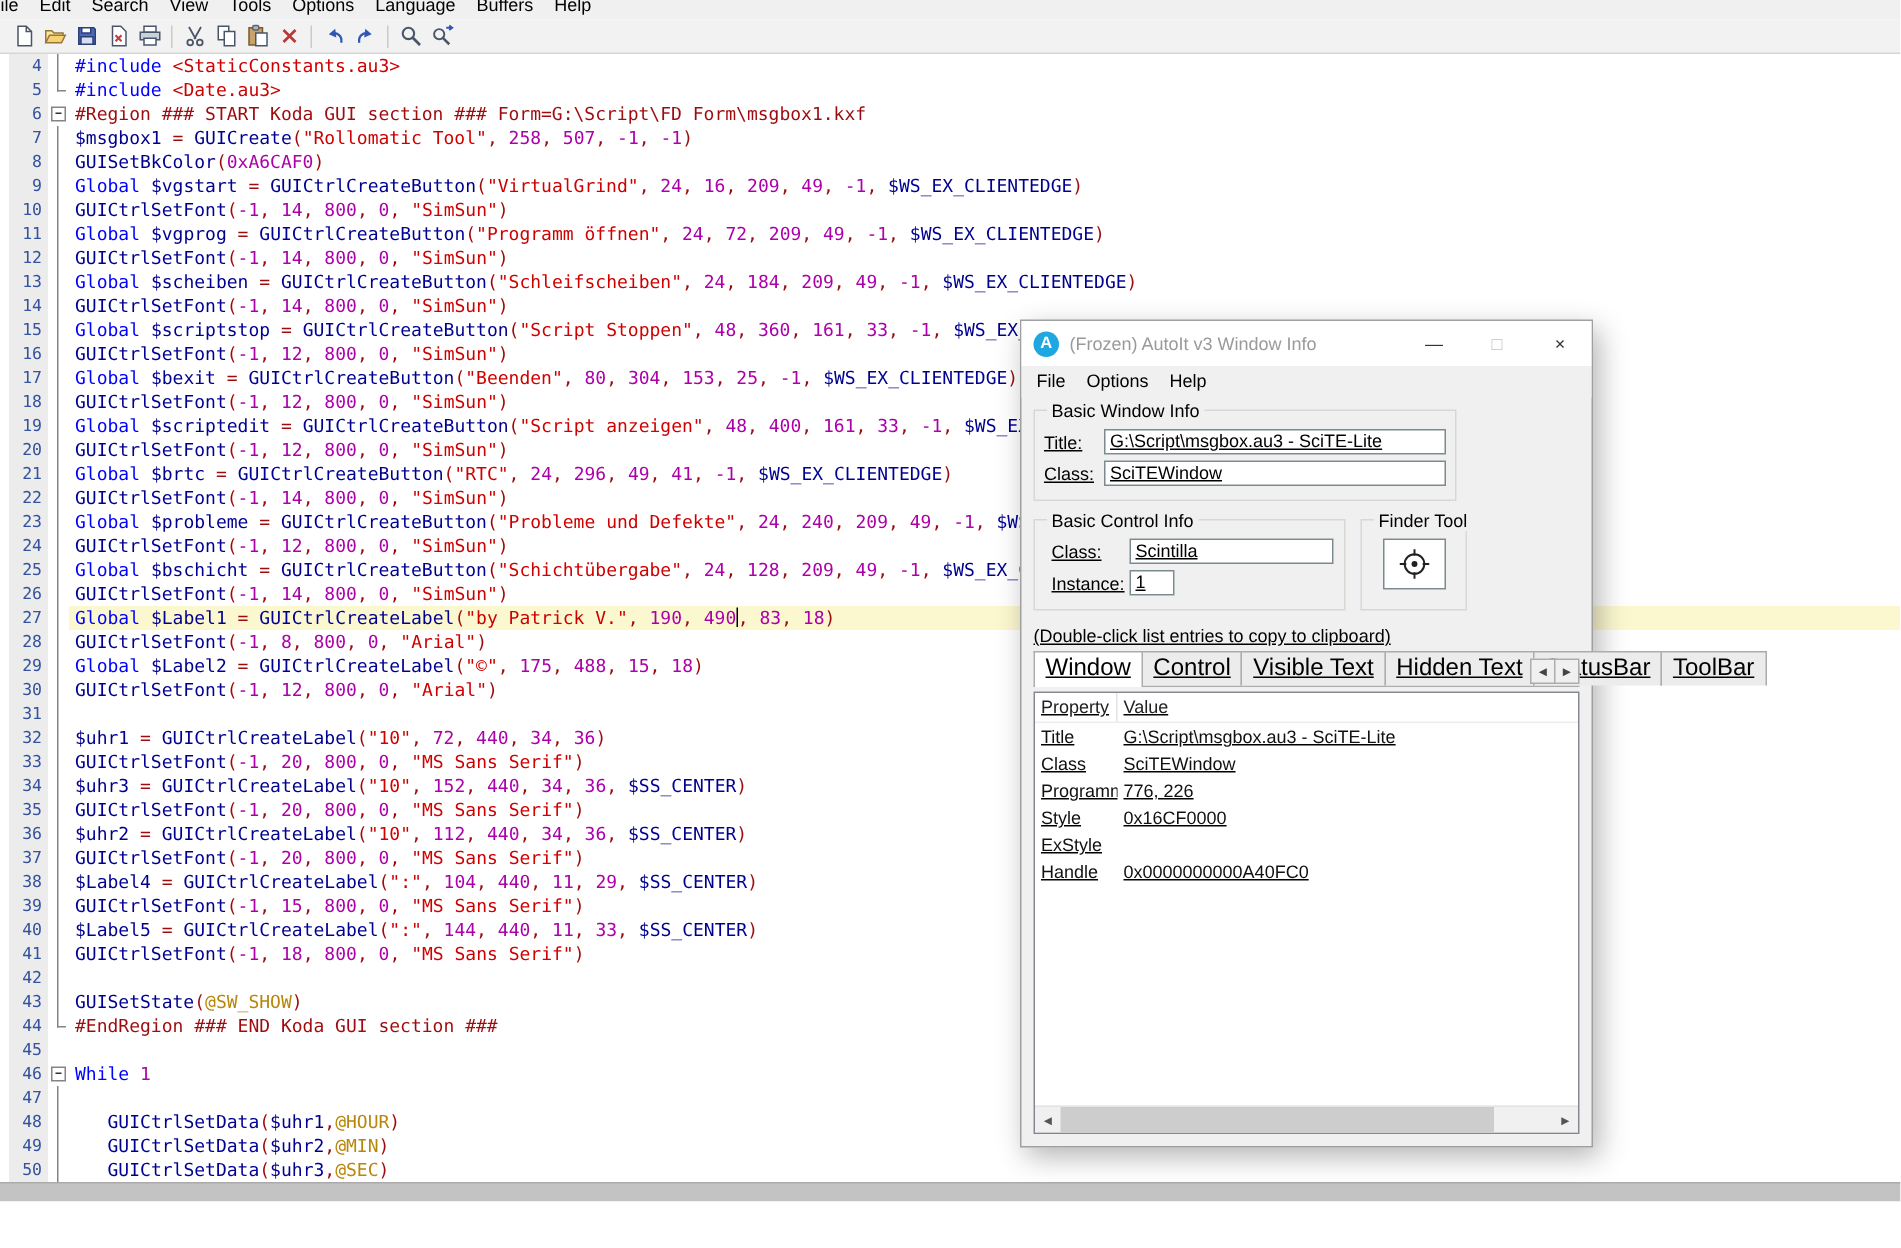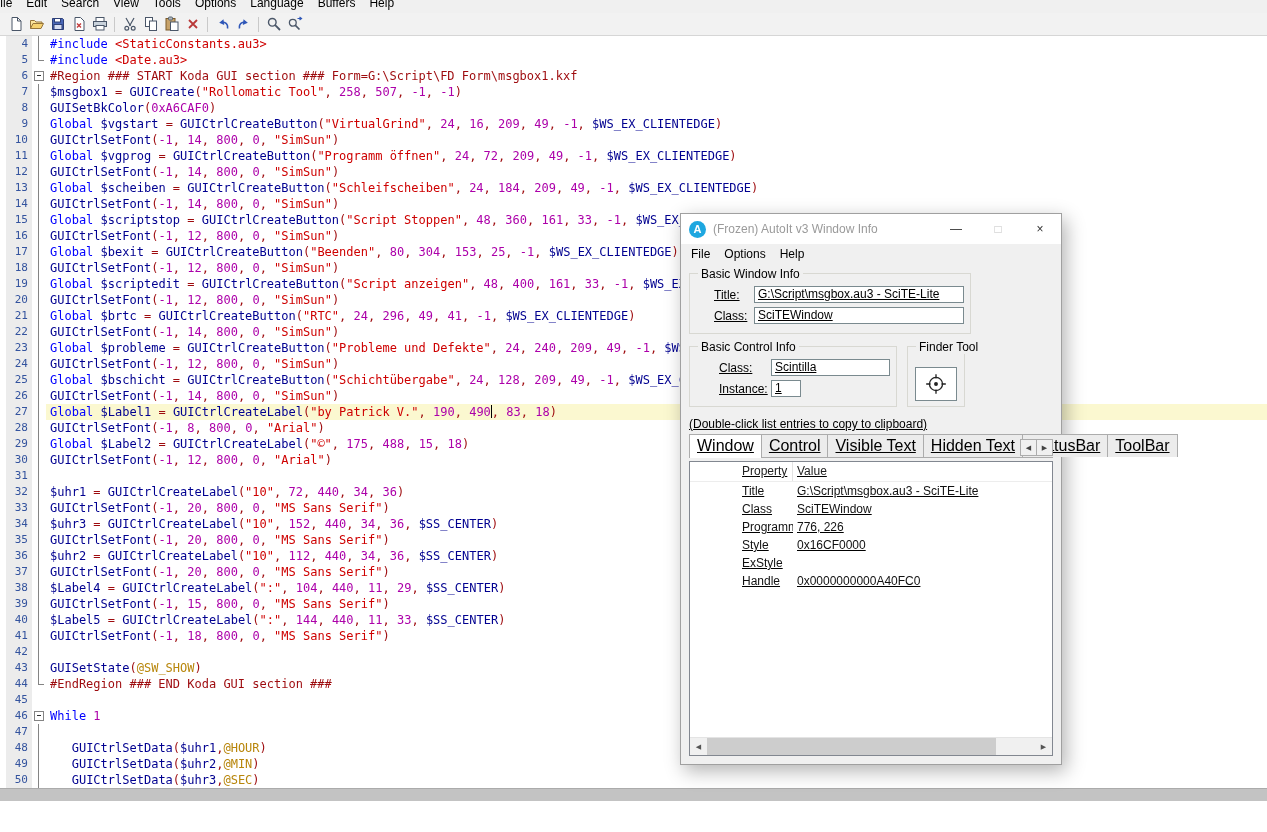--- a/index.html
+++ b/index.html
@@ -59,48 +59,48 @@
   .wi-btns{margin-left:auto;display:flex;height:100%;}
   .wi-btn{width:42px;display:flex;align-items:center;justify-content:center;font-size:12px;color:#333;}
   .wi-btn.disabled{color:#C5C5C5;}
   .wi-menu{height:21px;display:flex;padding-left:3px;flex:none;background:#F0F0F0;align-items:center;}
   .wi-menu .mitem{padding:2px 7px;line-height:15px;}
   .wi-body{flex:1;display:flex;flex-direction:column;padding:0 8px;min-height:0;box-sizing:border-box;text-decoration:underline;}
   .grp{border:1px solid #D8D8D2;position:relative;padding:12px 6px 5px;box-sizing:border-box;}
   .grp-label{position:absolute;top:-7px;left:8px;background:#F0F0F0;padding:0 3px;font-size:12px;white-space:nowrap;}
   .grp1{width:282px;margin-top:8px;}
   .frow{display:flex;align-items:center;margin-bottom:4px;}
-  .flabel{font-size:12px;flex:none;margin-left:18px;}
+  .flabel{font-size:12px;flex:none;}
   .grp1 .flabel{width:40px;}
   .field{background:#fff;border:1px solid #7A8A8F;height:17px;line-height:15px;font-size:12px;
          padding:0 3px;overflow:hidden;white-space:nowrap;box-sizing:border-box;}
   .grp1 .field{flex:1;}
   .grprow{display:flex;margin-top:12px;align-items:stretch;}
   .grp2{width:208px;padding-left:11px;}
   .grp2 .flabel{width:52px;}
   .field.cls{width:136px;}
   .field.inst{width:30px;}
-  .grp3{width:58px;margin-left:10px;display:flex;align-items:flex-end;justify-content:center;
+  .grp3{width:71px;margin-left:10px;display:flex;align-items:flex-start;justify-content:center;
         padding:12px 0 5px;}
   .finder-box{width:40px;height:32px;background:#fff;border:1px solid #7A8A8F;
               display:flex;align-items:center;justify-content:center;}
   .hint{margin:10px 0 6px;font-size:12px;white-space:nowrap;}
   .tabs{display:flex;align-items:flex-end;border-bottom:1px solid #ACACAC;position:relative;
         flex:none;padding-right:40px;height:21px;box-sizing:border-box;}
   .tab{padding:2px 7px;border:1px solid #ACACAC;border-bottom:none;background:#ECECEC;
        font-size:16px;white-space:nowrap;}
   .tab + .tab{margin-left:-1px;}
   .tab.sel{background:#fff;position:relative;z-index:2;margin-bottom:-1px;padding-bottom:3px;}
   .spin{position:absolute;right:0;bottom:1px;display:flex;}
   .spin-btn{width:17px;height:17px;border:1px solid #ACACAC;background:#F0F0F0;display:flex;
             align-items:center;justify-content:center;font-size:7px;color:#444;margin-left:-1px;box-sizing:border-box;}
   .lv{flex:1;margin:3px 0 8px;border:1px solid #828790;background:#fff;position:relative;
       overflow:hidden;min-height:0;}
   .lv-head{display:flex;height:19px;line-height:19px;font-size:12px;color:#222;border-bottom:1px solid #EDEDED;}
-  .lv-c1{width:55px;flex:none;padding:0 4px;box-sizing:border-box;overflow:hidden;margin-left:48px;}
+  .lv-c1{width:55px;flex:none;padding:0 4px;box-sizing:border-box;overflow:hidden;}
   .lv-head .lv-c1{border-right:1px solid #E3E3E3;}
   .lv-c2{flex:1;padding:0 4px;white-space:nowrap;overflow:hidden;}
   .lv-row{display:flex;height:18px;line-height:18px;font-size:12px;color:#111;}
   .hscroll{position:absolute;left:0;right:0;bottom:0;height:17px;background:#F0F0F0;display:flex;border-top:1px solid #E4E4E4;}
   .sb-btn{width:17px;height:17px;display:flex;align-items:center;justify-content:center;
           font-size:7px;color:#555;flex:none;}
   .sb-track{flex:1;position:relative;}
   .sb-thumb{position:absolute;left:0;top:0;bottom:0;width:88%;background:#CDCDCD;}
 </style>
 </head>

